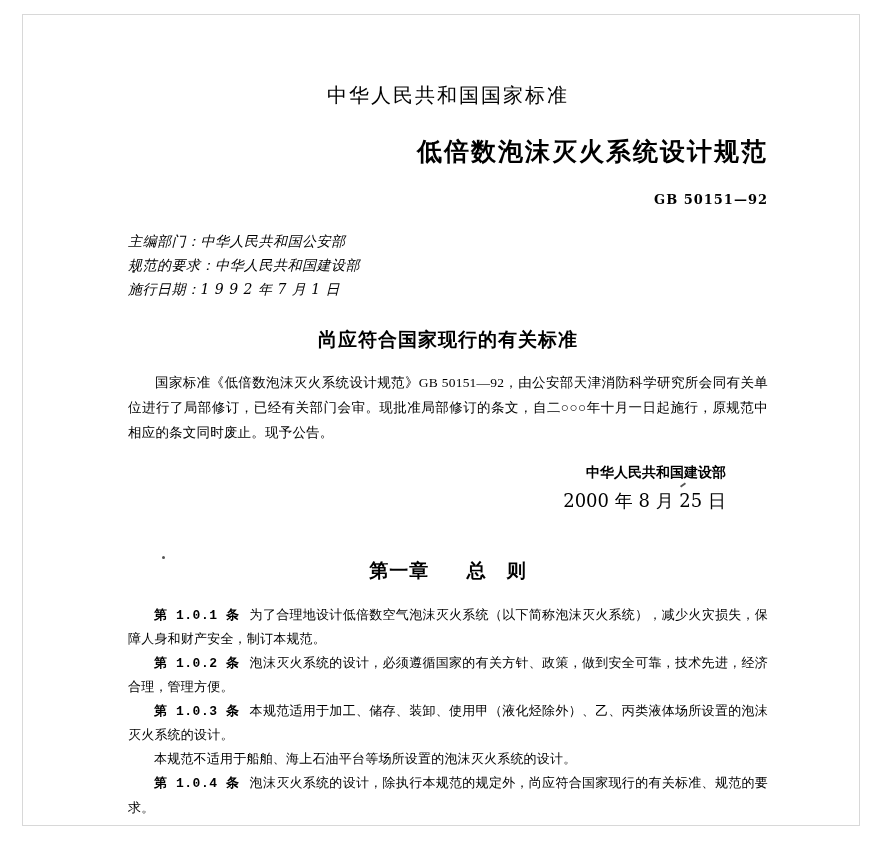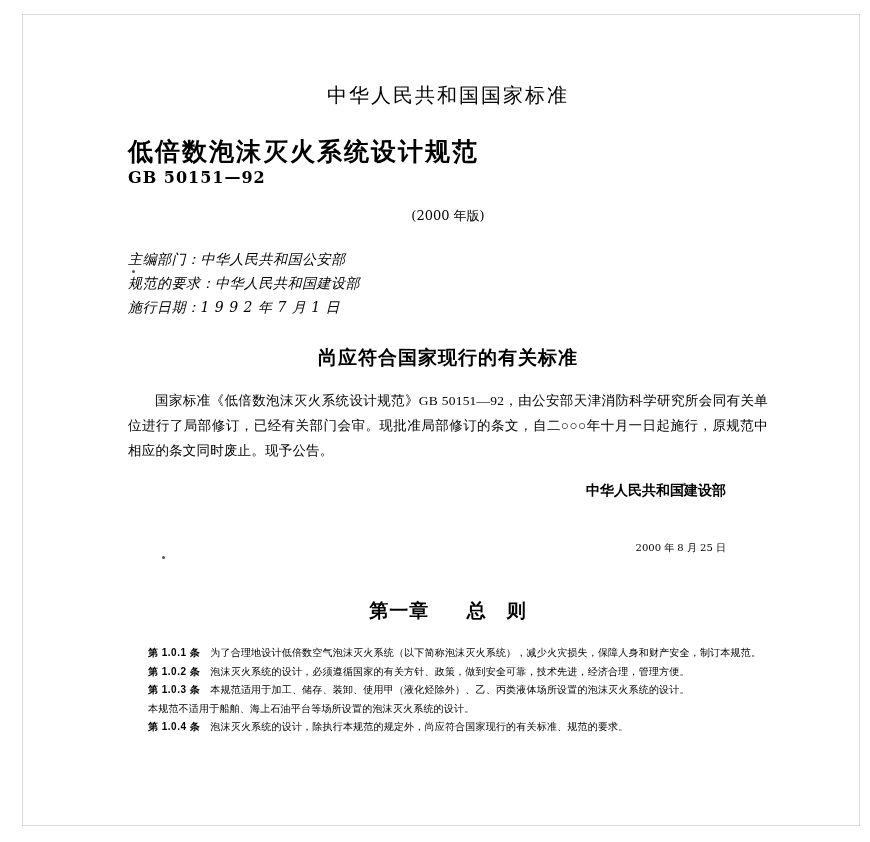--- a/index.html
+++ b/index.html
@@ -41,32 +41,33 @@
   
   .national-standard {
     text-align: center;
     font-size: 20px;
     letter-spacing: 2px;
     margin-top: 22px;
     font-family: "DejaVu Serif", "Liberation Serif", serif;
     font-weight: 500;
   }
   .main-title {
-    text-align: left;
+    text-align: right;
     font-size: 25px;
     letter-spacing: 2px;
     margin-top: 26px;
     font-family: "DejaVu Serif", "Liberation Serif", serif;
     font-weight: 700;
   }
   .std-code {
-    text-align: left;
-    font-size: 16px;
+    text-align: right;
+    font-size: 13px;
     font-weight: 700;
     letter-spacing: 1px;
+    margin-top: 24px;
     font-family: "DejaVu Serif", "Liberation Serif", serif;
   }
   .edition {
     text-align: center;
     font-size: 13px;
     margin-top: 20px;
     font-family: "DejaVu Serif", "Liberation Serif", serif;
   }
   .dept-block {
     margin-top: 22px;
@@ -107,45 +108,44 @@
     margin-top: 14px;
     text-align: right;
     font-size: 14px;
     line-height: 1.75;
     font-family: "DejaVu Serif", "Liberation Serif", serif;
     padding-right: 42px;
     font-weight: 600;
   }
   .signature .sig-date {
     font-weight: 400;
-    font-size: 10px;
-    margin-top: 36px;
+    font-size: 18px;
   }
   
   .chapter-heading {
     text-align: center;
     font-size: 19px;
     font-weight: 700;
     margin-top: 42px;
     letter-spacing: 1px;
     font-family: Liberation Serif, serif;
   }
   .chapter-heading .gap {
     display: inline-block;
     width: 26px;
   }
   .clauses {
     margin-top: 20px;
   }
   .clause {
-    font-size: 10px;
+    font-size: 13px;
     line-height: 1.85;
     text-align: justify;
     text-indent: 2em;
-    font-family: Liberation Sans, sans-serif;
+    font-family: Liberation Mono, monospace;
     letter-spacing: 0.2px;
   }
   .clause .clause-no {
     font-weight: 700;
     letter-spacing: 0.5px;
   }
   .clause .clause-sep {
     display: inline-block;
     width: 10px;
   }
@@ -169,21 +169,20 @@
   <div class="speck s3"></div>
 
   <div class="doc-area">
 
     <div class="national-standard">中华人民共和国国家标准</div>
 
     <div class="main-title">低倍数泡沫灭火系统设计规范</div>
 
     <div class="std-code">GB 50151—92</div>
 
-    <div class="edition">(2000 年版)</div>
 
     <div class="dept-block">
       <div class="dept-line">主编部门：中华人民共和国公安部</div>
       <div class="dept-line">规范的要求：中华人民共和国建设部</div>
       <div class="dept-line">施行日期：1 9 9 2 年 7 月 1 日</div>
     </div>
 
     <div class="announce-title">尚应符合国家现行的有关标准</div>
 
 

